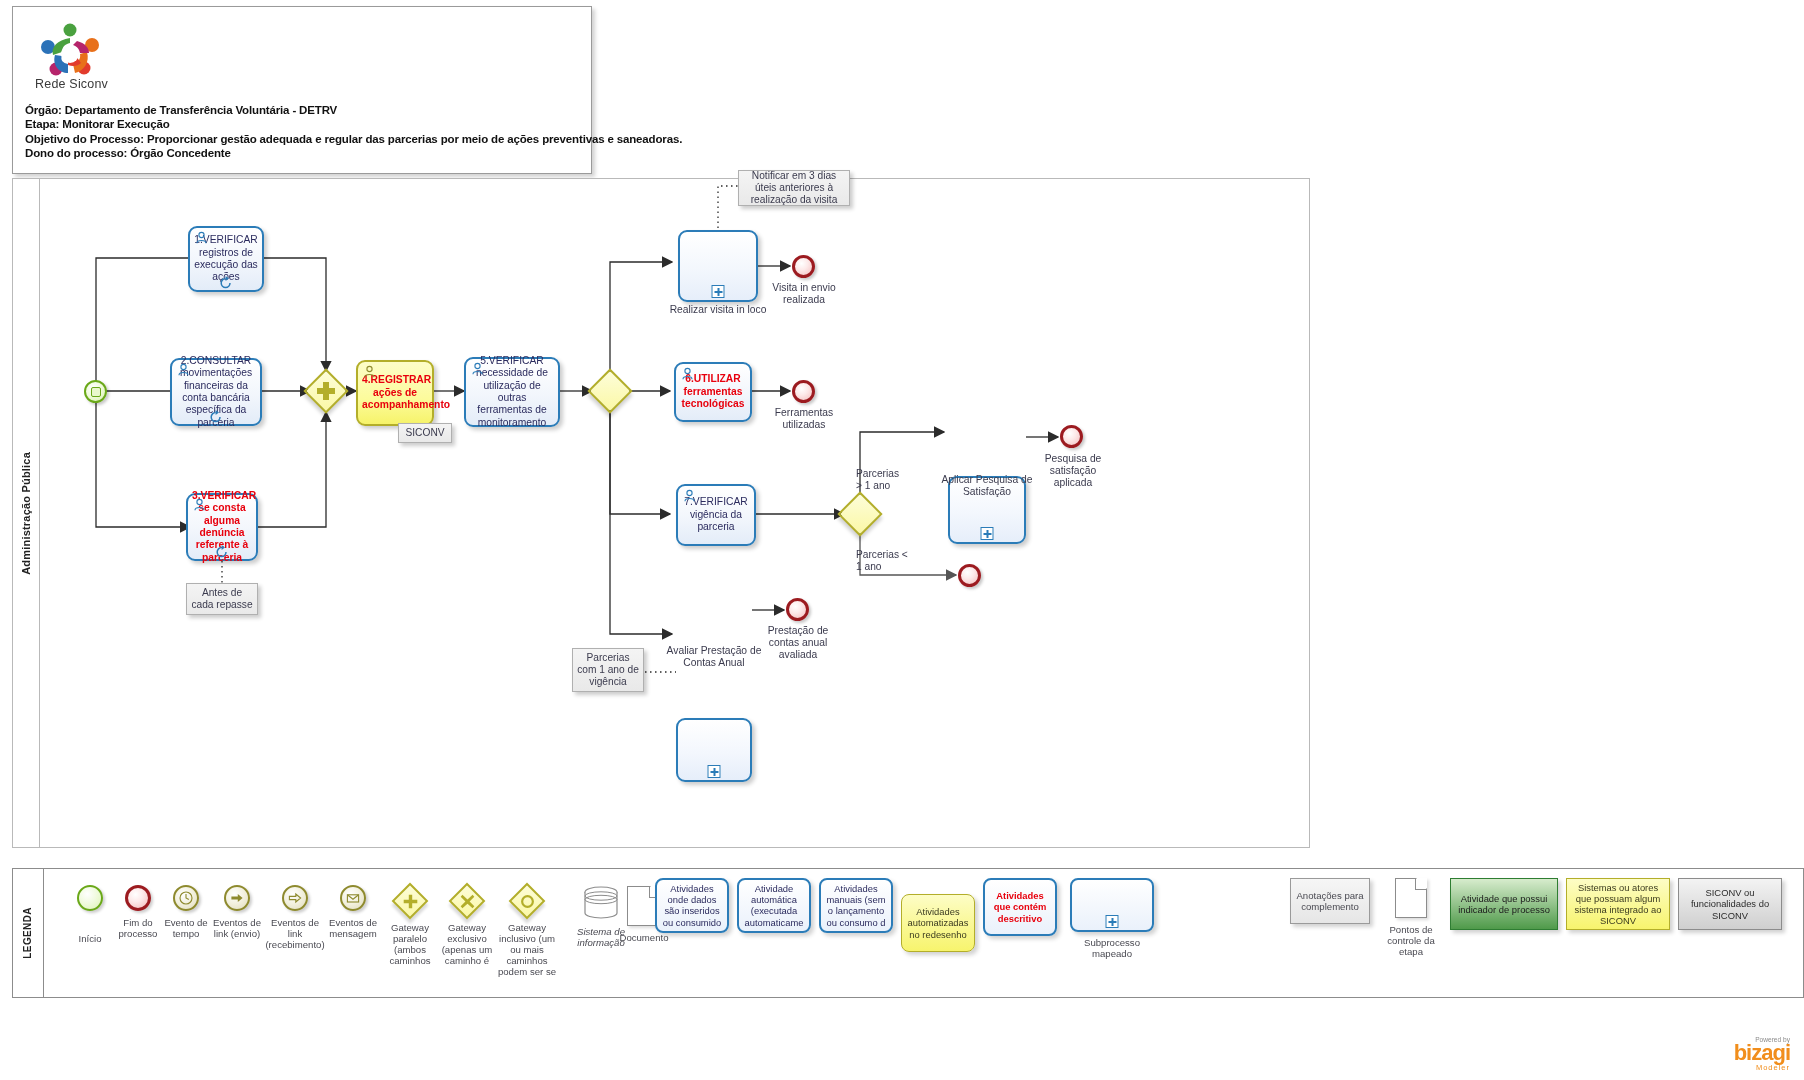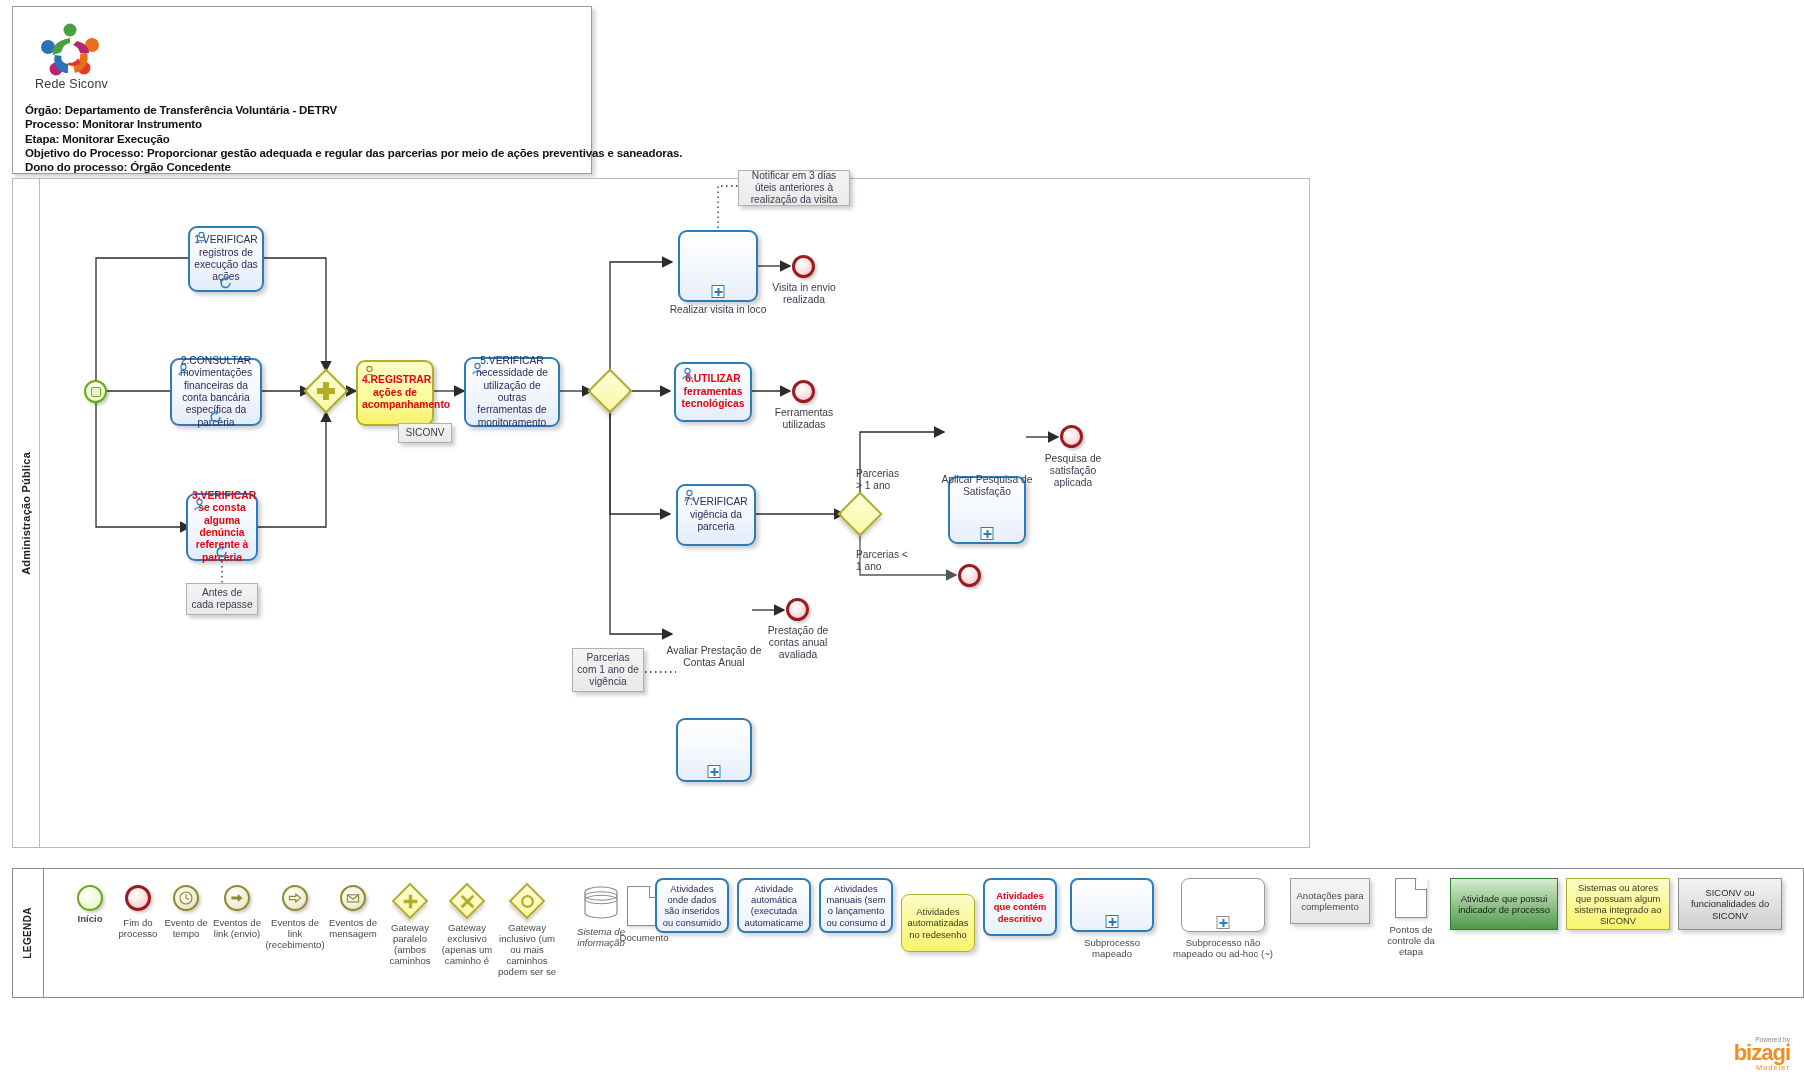--- a/index.html
+++ b/index.html
@@ -222,21 +222,20 @@
         <path d="M20 36 C17 46 24 54 33 54 L33 45 C28 44 25 41 27 37 Z" fill="#2b72b8"></path>
         <path d="M52 33 C55 43 49 52 40 54 L38 45 C43 44 46 40 45 35 Z" fill="#e8701a"></path>
         <path d="M42 22 C50 24 54 29 54 34 L45 34 C44 29 41 27 38 26 Z" fill="#b6246b"></path>
         <path d="M33 46 C38 48 43 47 46 44 L41 37 C38 39 35 39 33 38 Z" fill="#e23b2c"></path>
         <circle cx="35" cy="35" r="9" fill="#ffffff"></circle>
       </svg>
     </div>
     <div class="logo-label">Rede Siconv</div>
     <div class="hdr-lines">
       <div>Órgão: Departamento de Transferência Voluntária - DETRV</div>
-      <div>Processo: Monitorar Instrumento</div>
       <div>Etapa: Monitorar Execução</div>
       <div>Objetivo do Processo: Proporcionar gestão adequada e regular das parcerias por meio de ações preventivas e saneadoras.</div>
       <div>Dono do processo: Órgão Concedente</div>
     </div>
   </div>
 
   <div class="pool"></div>
   <div class="pool-lane-label">
     <span>Administração Pública</span>
   </div>
@@ -460,21 +459,21 @@
     <span>Parcerias com 1 ano de vigência</span>
   </div>
 
   <div class="legend-box"></div>
   <div class="legend-label">
     <span>LEGENDA</span>
   </div>
 
   <div class="lg-item" style="left:66px; top:885px; width:48px;">
     <div class="lg-ev start"></div>
-    <div class="lg-cap" style="margin-top:2px;font-weight:bold;">Início</div>
+    <div class="lg-cap" style="margin-top:22px;">Início</div>
   </div>
   <div class="lg-item" style="left:114px; top:885px; width:48px;">
     <div class="lg-ev end"></div>
     <div class="lg-cap" style="margin-top:6px;">Fim do processo</div>
   </div>
   <div class="lg-item" style="left:162px; top:885px; width:48px;">
     <div class="lg-ev olive">
       <svg viewBox="0 0 20 20" width="16" height="16">
           <circle cx="10" cy="10" r="7.5" fill="none" stroke="#8e8a2e" stroke-width="1.4"></circle>
           <path d="M10 5 L10 10 L13.5 12" fill="none" stroke="#8e8a2e" stroke-width="1.4"></path>
@@ -580,26 +579,20 @@
       <span>Atividades que contém descritivo</span>
     </div>
   </div>
 
   <div class="lg-item" style="left:1064px; top:878px; width:96px;">
     <div class="lg-task" style="width:84px;height:54px;position:relative;margin:0 auto;">
       <div class="icon-plus-sub"></div>
     </div>
     <div class="lg-cap" style="margin-top:5px;">Subprocesso mapeado</div>
   </div>
-  <div class="lg-item" style="left:1168px; top:878px; width:110px;">
-    <div class="lg-task plainwhite" style="width:84px;height:54px;position:relative;margin:0 auto;border:1px solid #9a9a9a;">
-      <div class="icon-plus-sub" style="border-color:#8c8c8c;"></div>
-    </div>
-    <div class="lg-cap" style="margin-top:5px;">Subprocesso não mapeado ou ad-hoc (~)</div>
-  </div>
 
   <div class="lg-item" style="left:1288px; top:878px; width:84px;">
     <div class="lg-note" style="width:80px;height:46px;display:flex;align-items:center;justify-content:center;margin:0 auto;">
       <span>Anotações para complemento</span>
     </div>
   </div>
   <div class="lg-item" style="left:1378px; top:878px; width:66px;">
     <div class="lg-doc" style="width:32px;height:40px;"></div>
     <div class="lg-cap" style="margin-top:6px;">Pontos de controle da etapa</div>
   </div>

